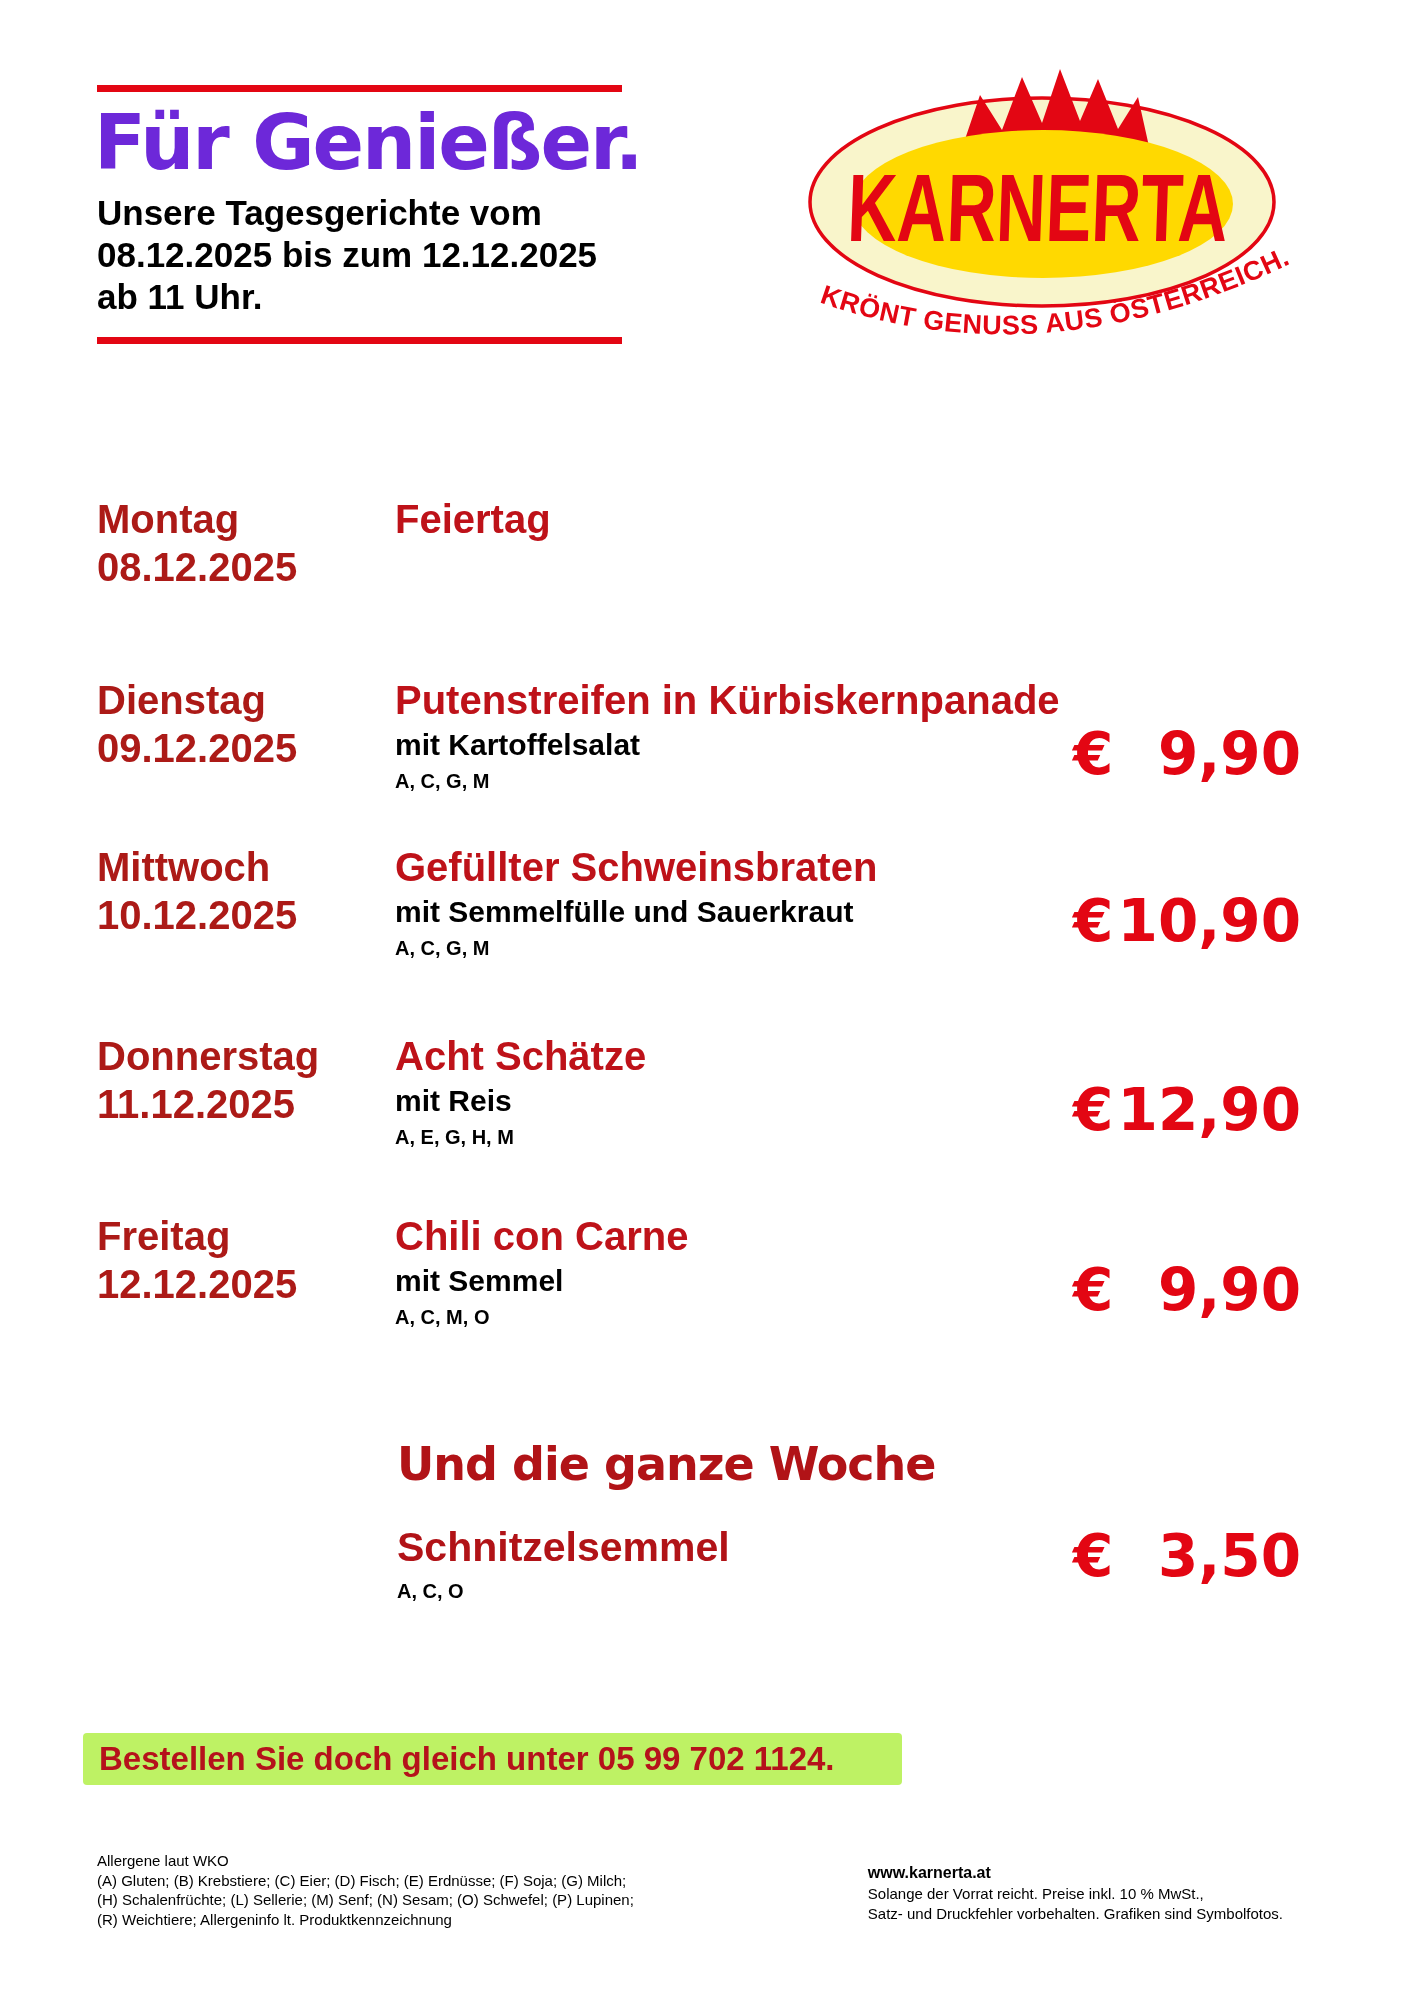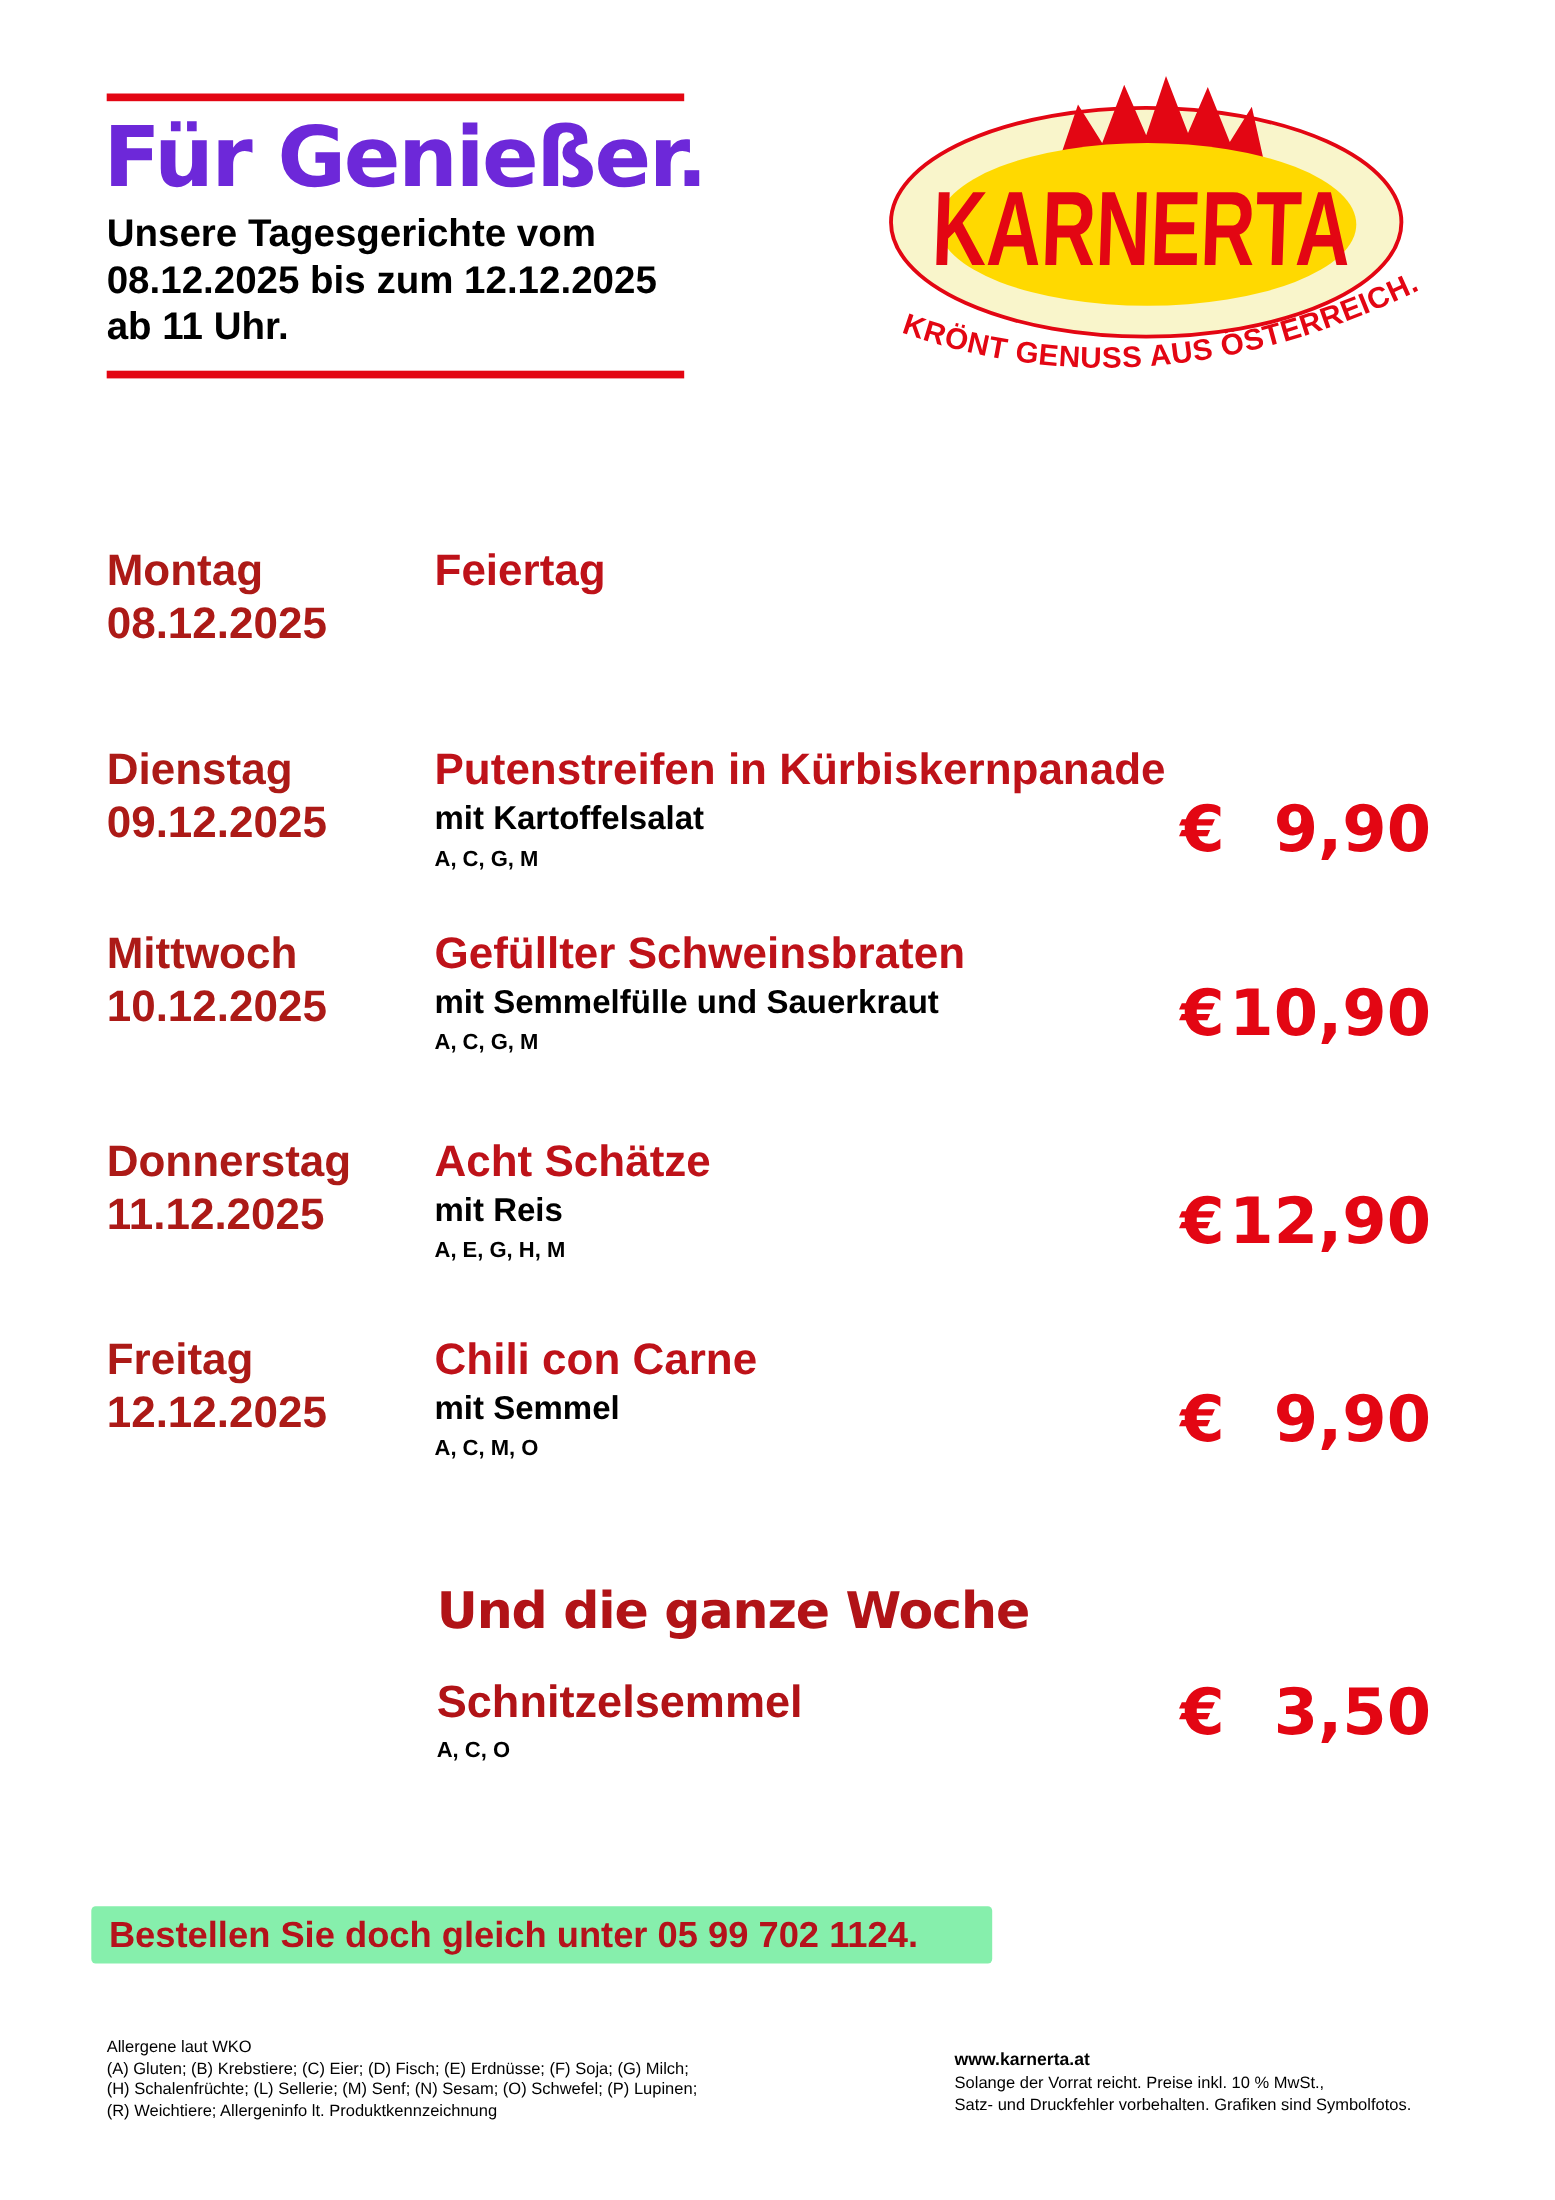--- a/index.html
+++ b/index.html
@@ -54,21 +54,21 @@
   }
   .weekly-allergens {
     position:absolute; left:397px; top:1580px;
     font-weight:bold; font-size:20px; color:#000; white-space:nowrap;
   }
   .weekly-price { top:1522px; }
   .price.weekly-price { position:absolute; }
   
   .order-bar {
     position:absolute; left:83px; top:1733px; width:819px; height:52px;
-    background:#86efac; border-radius:4px;
+    background:#bef264; border-radius:4px;
     display:flex; align-items:center; padding-left:16px;
   }
   .order-bar-text {
     font-weight:bold; font-size:33px; color:#B5121B; white-space:nowrap;
   }
   
   .footer-allergens {
     position:absolute; left:97px; top:1851px;
     font-size:15px; line-height:19.5px; color:#000;
   }

